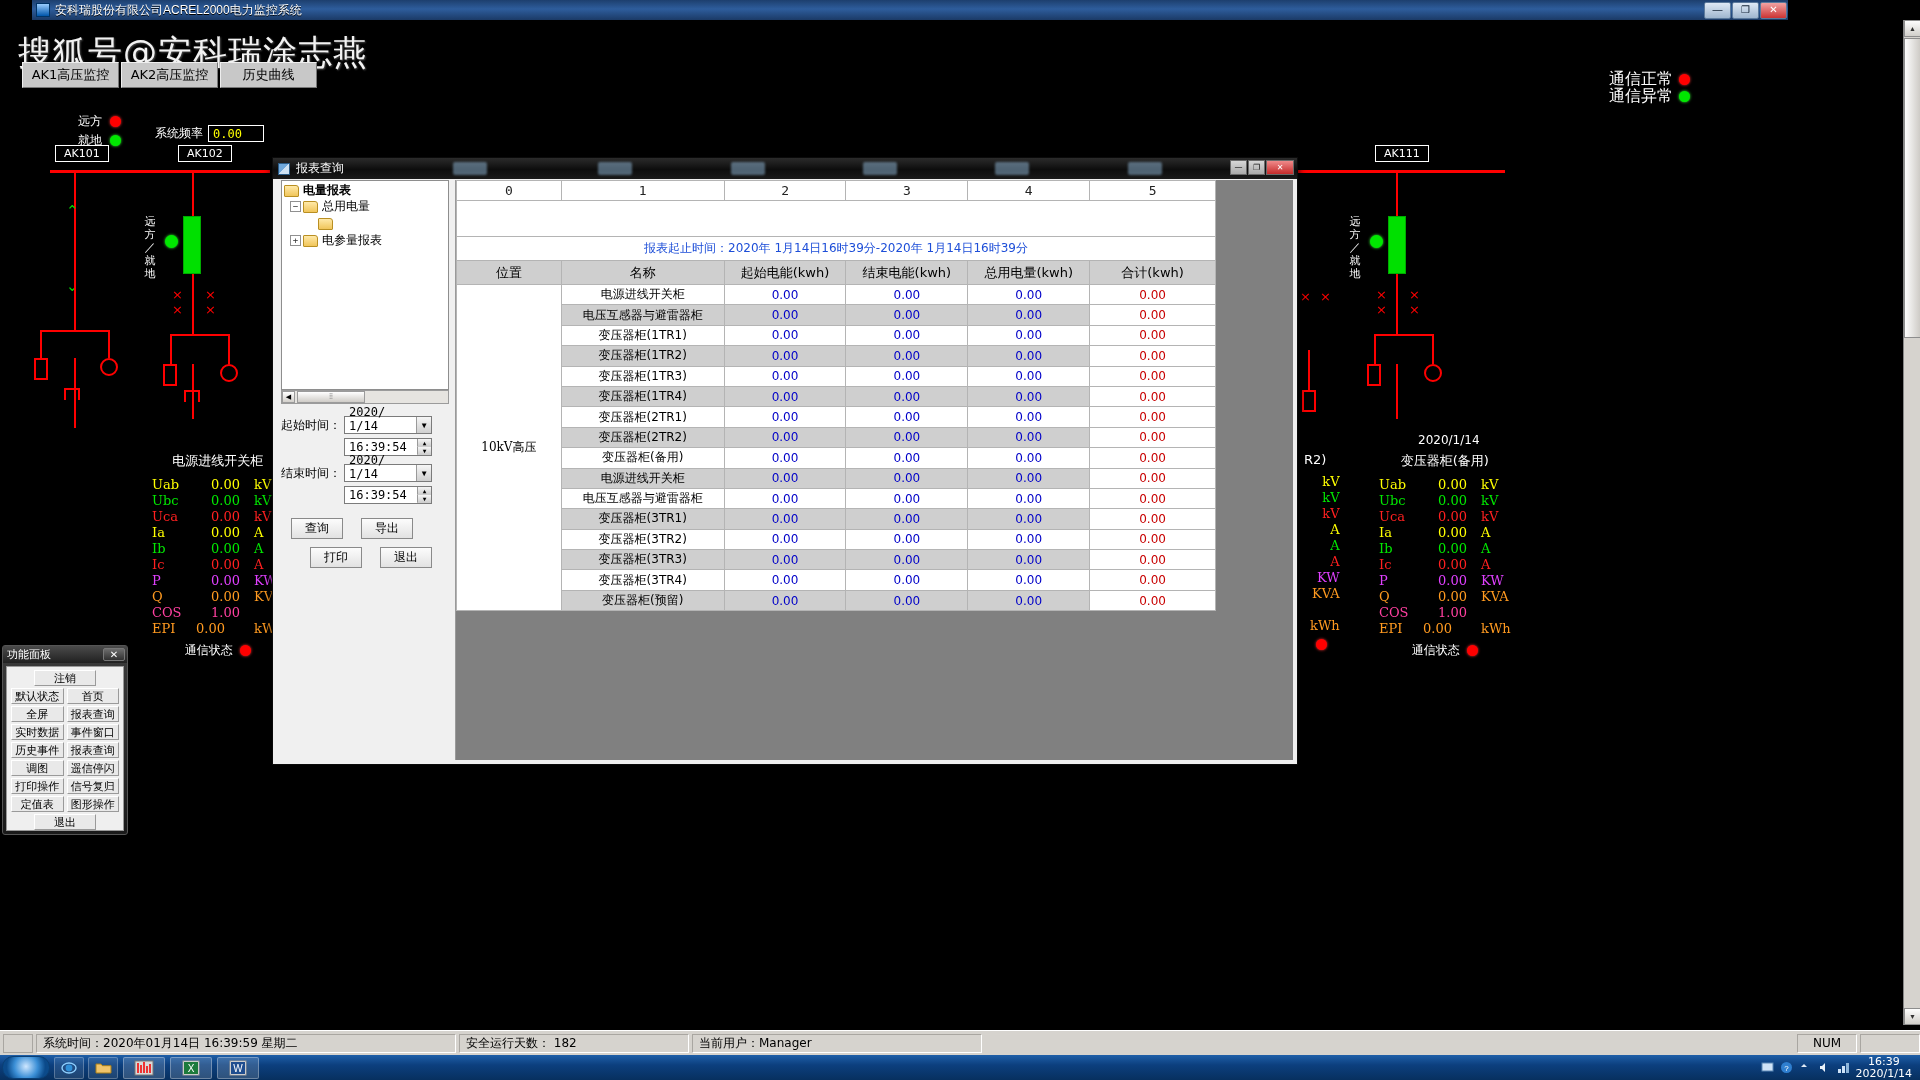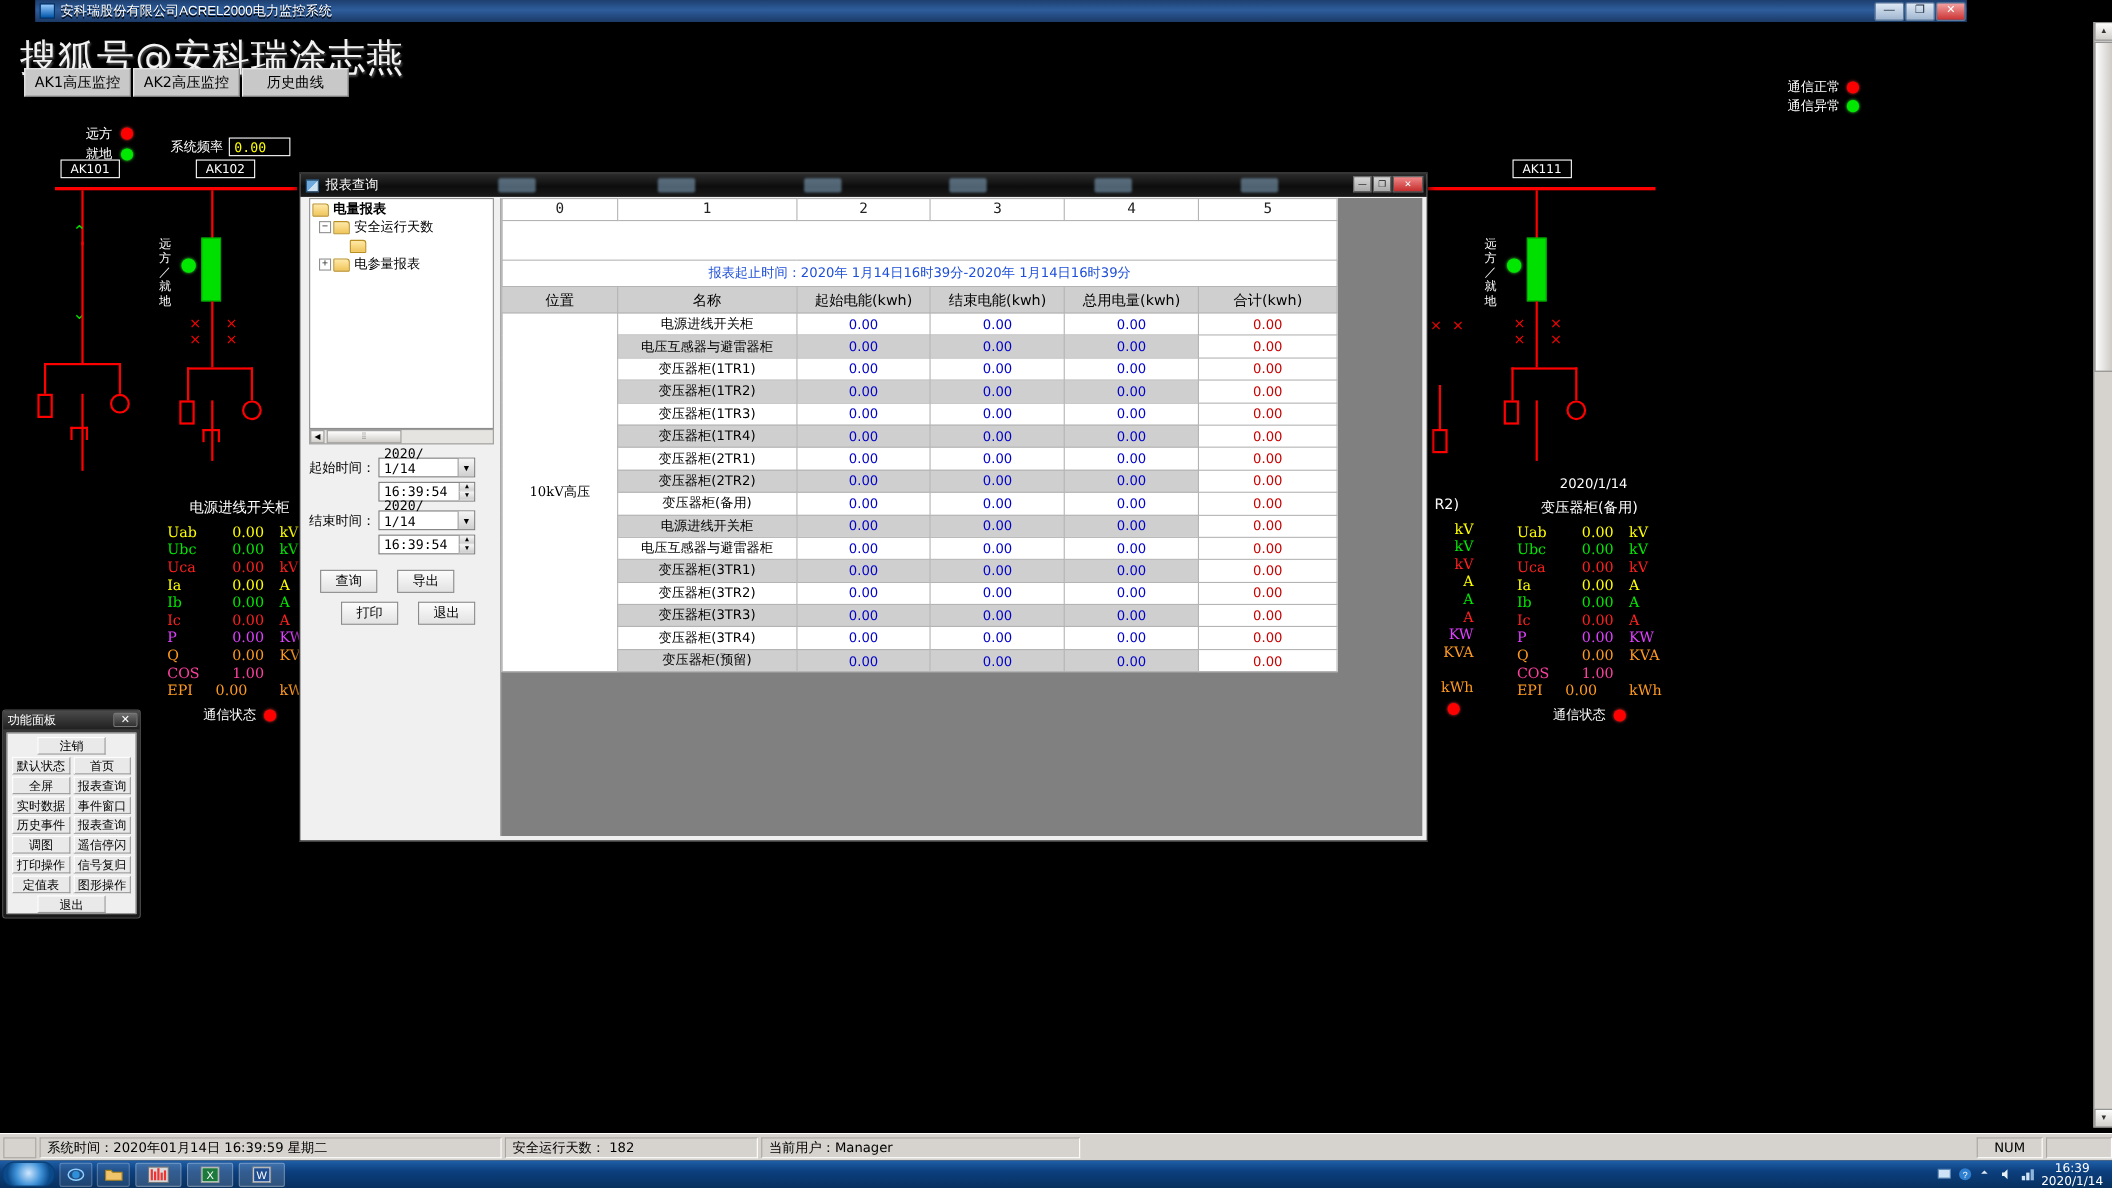--- a/index.html
+++ b/index.html
@@ -63,21 +63,21 @@
   
   .navtabs{ position:absolute; left:22px; top:42px; display:flex; gap:2px;}
   .navtab{
     width:97px; height:26px; background:#c8c8c8;
     border:1px solid #777; border-top-color:#eee; border-left-color:#eee;
     color:#000; font-size:13px; display:flex;align-items:center;justify-content:center;
     font-family:"DejaVu Sans", sans-serif;
   }
 
   
-  #comm-top{ position:absolute; right:230px; top:51px; font-size:12px;
+  #comm-top{ position:absolute; right:230px; top:51px; font-size:16px;
              font-family:"DejaVu Sans", sans-serif; }
   #comm-top .row{ display:flex; align-items:center; justify-content:flex-end; height:17px;}
   #comm-top .lbl{ color:#fff; margin-right:6px; }
   .led{ width:11px;height:11px;border-radius:50%; display:inline-block; }
   .led.red{ background:#ff0000; box-shadow:0 0 3px #f33;}
   .led.green{ background:#00e800; box-shadow:0 0 3px #3f3;}
 
   
   #remote-local{ position:absolute; left:78px; top:92px; font-size:12px;
                  font-family:"DejaVu Sans", sans-serif; }
@@ -648,21 +648,21 @@
     <div class="rbody">
 
       <div id="tree">
         <div class="tnode root" style="padding-top:2px;">
           <span class="fold"></span>
           <span>电量报表</span>
         </div>
         <div class="tnode" style="padding-left:8px;">
           <span class="tog">−</span>
           <span class="fold"></span>
-          <span>安全运行天数</span>
+          <span>总用电量</span>
         </div>
         <div class="tnode" style="padding-left:36px;">
           <span class="fold"></span>
           <span></span>
         </div>
         <div class="tnode" style="padding-left:8px;">
           <span class="tog">+</span>
           <span class="fold"></span>
           <span>电参量报表</span>
         </div>

